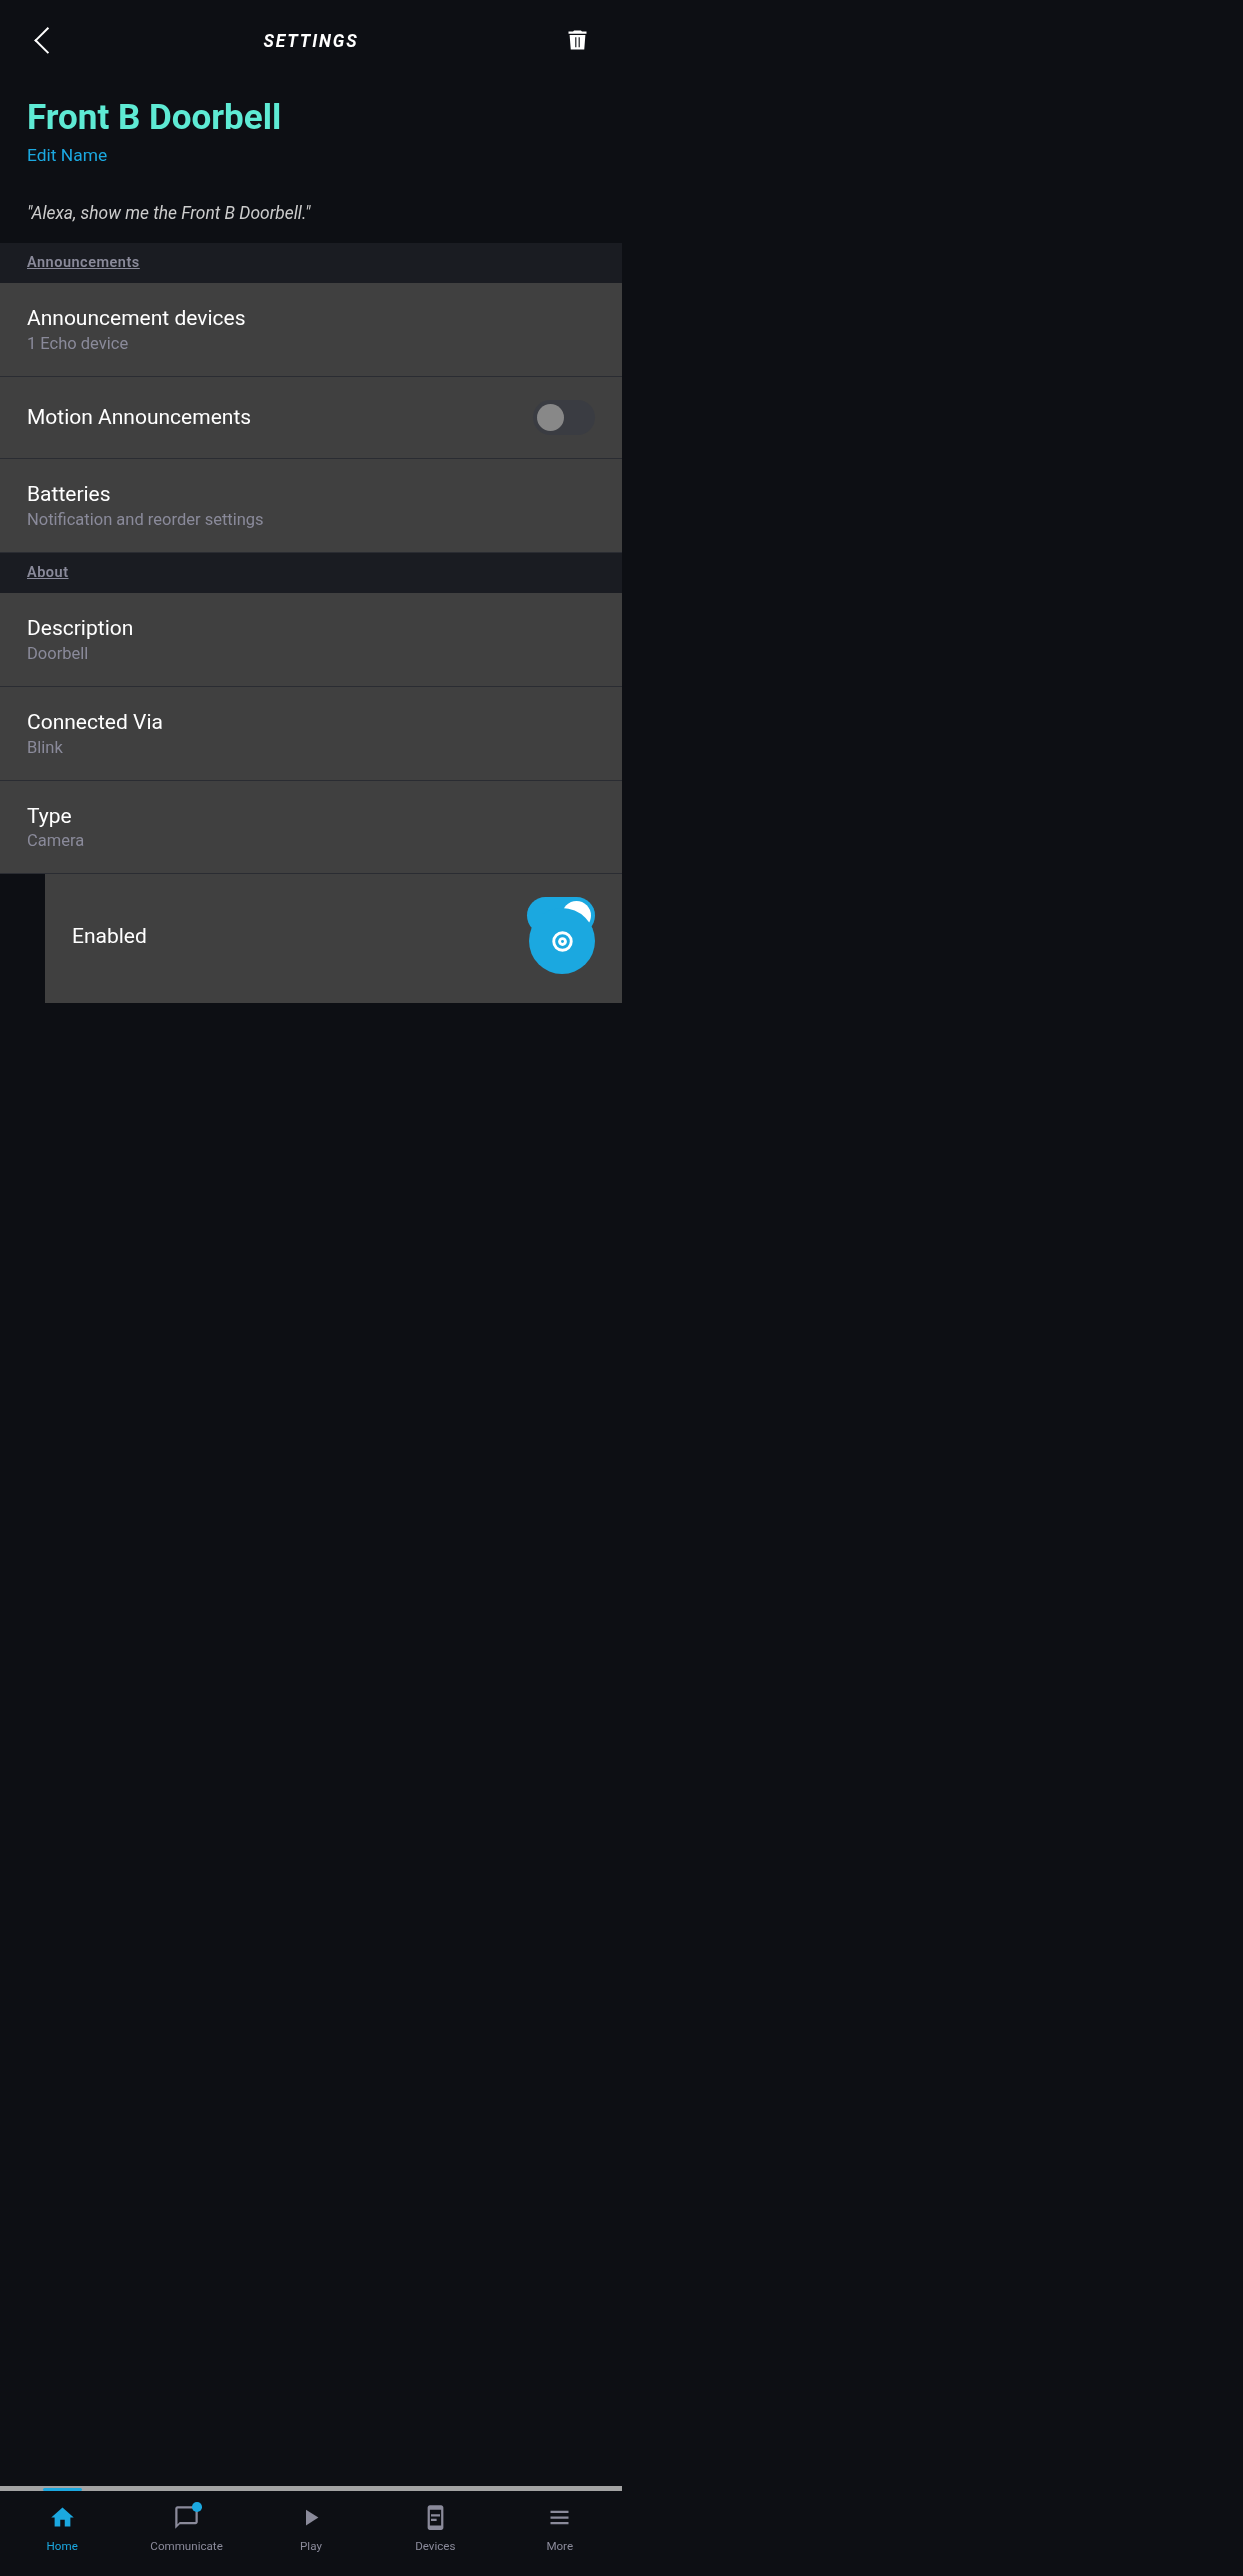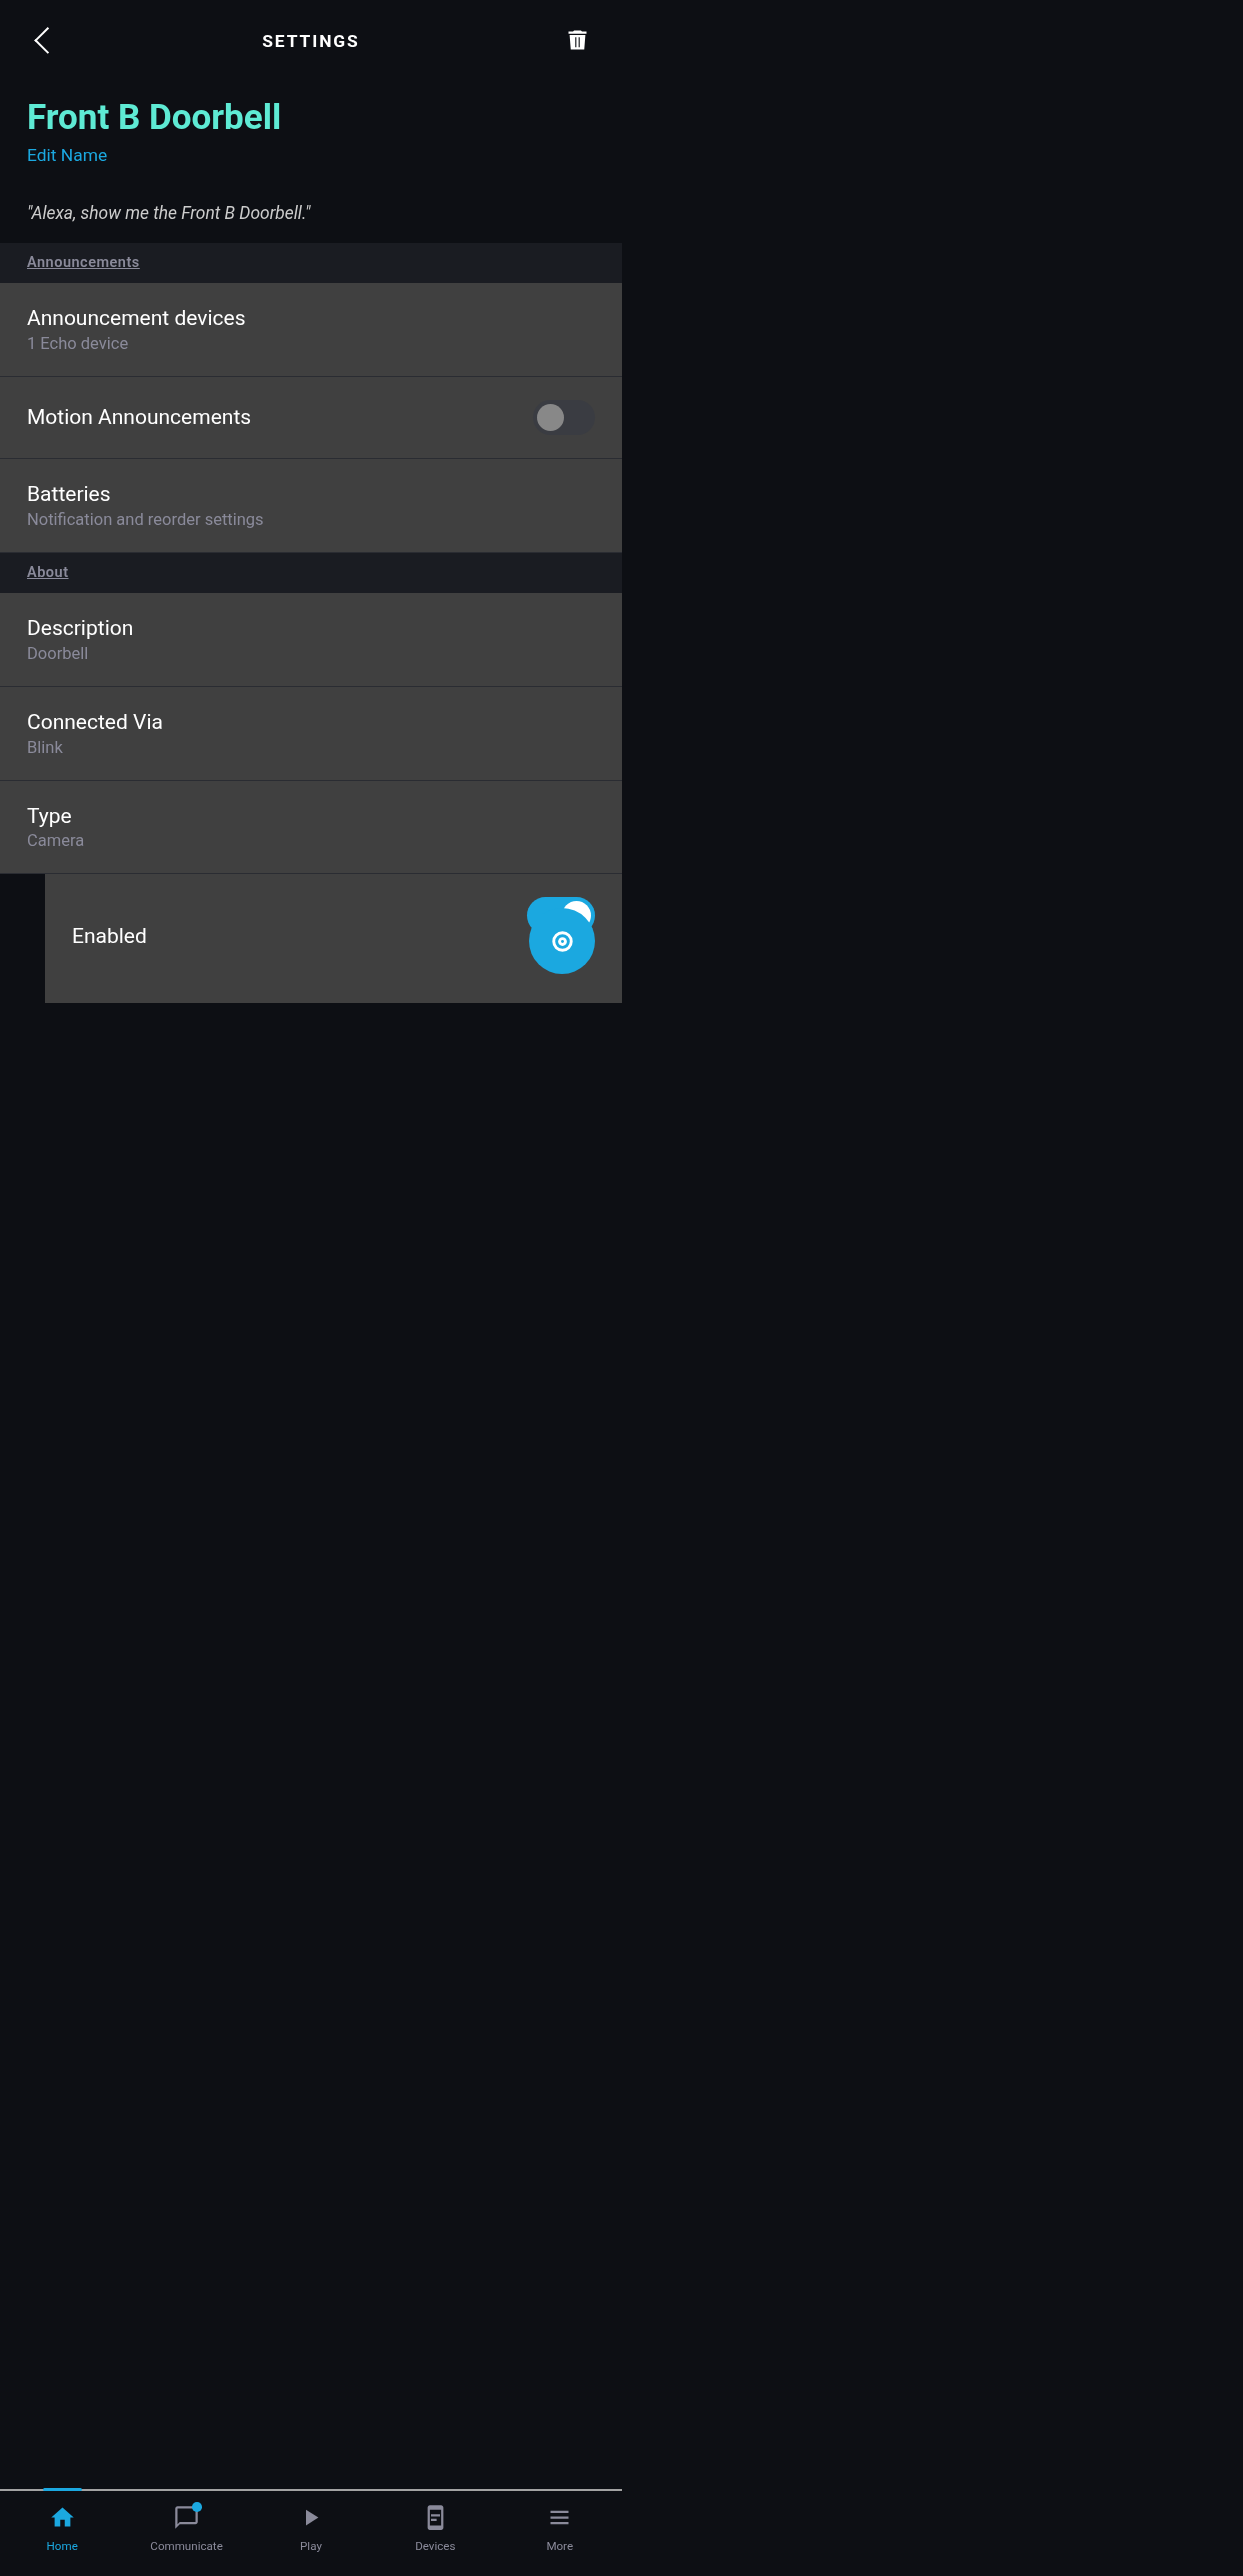--- a/index.html
+++ b/index.html
@@ -15,20 +15,21 @@
       overflow-x: hidden;
     }
 
     
     .top-bar {
       display: flex;
       align-items: center;
       justify-content: space-between;
       padding: 23px 27px 19.4px;
       background-color: #0d0f14;
+      font-style: italic;
     }
 
     .back-btn {
       width: 35px;
       height: 35px;
       display: flex;
       align-items: center;
       justify-content: center;
       cursor: pointer;
     }
@@ -152,21 +153,21 @@
       transition: left 0.2s;
     }
 
     
     .bottom-nav {
       position: fixed;
       bottom: 0;
       left: 0;
       width: 622px;
       background-color: #0d0f14;
-      border-top: 2px solid #a3a3a3;
+      border-top: 5px solid #a3a3a3;
       display: flex;
       align-items: center;
       justify-content: space-around;
       padding: 11.6px 0 23px;
     }
 
     .nav-item {
       display: flex;
       flex-direction: column;
       align-items: center;

